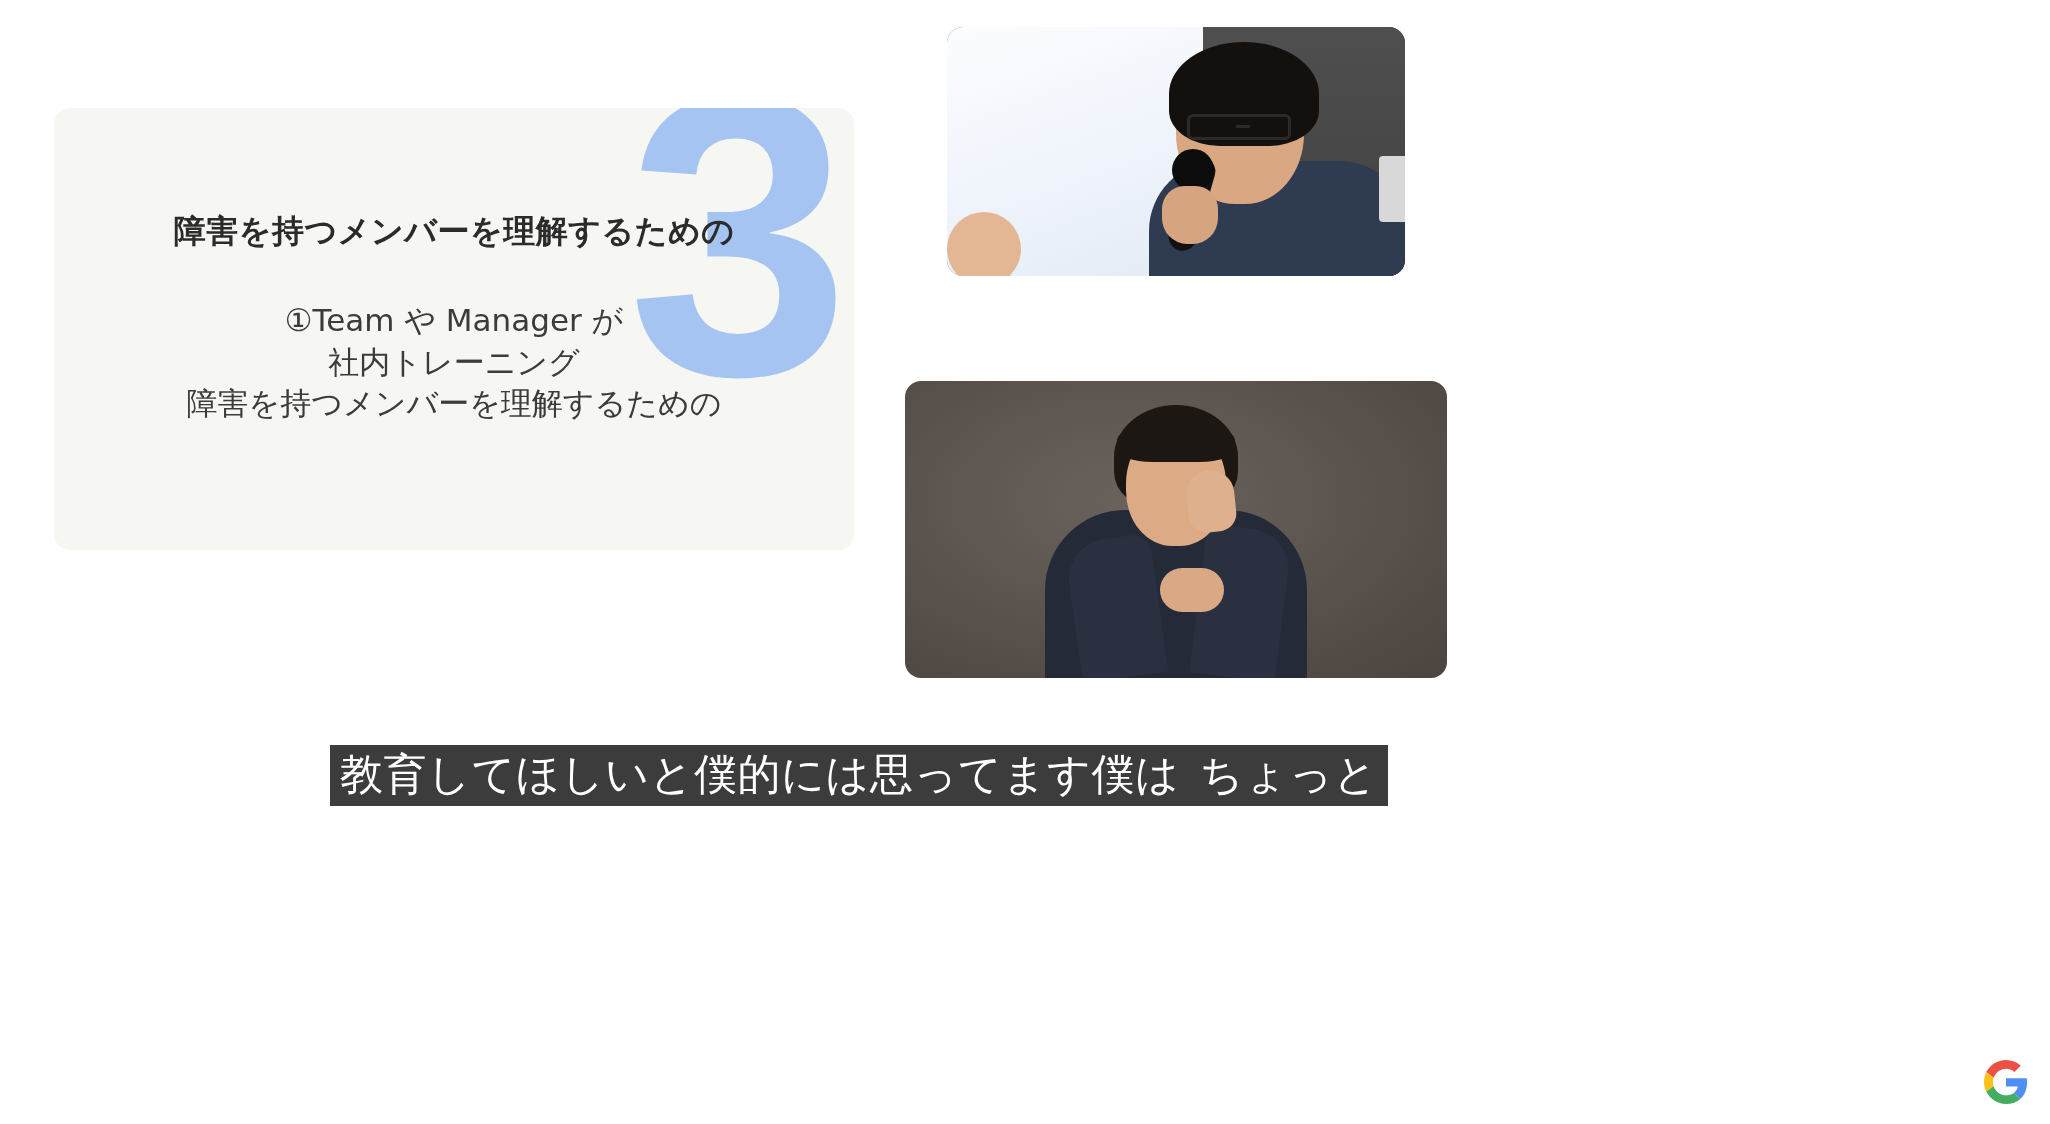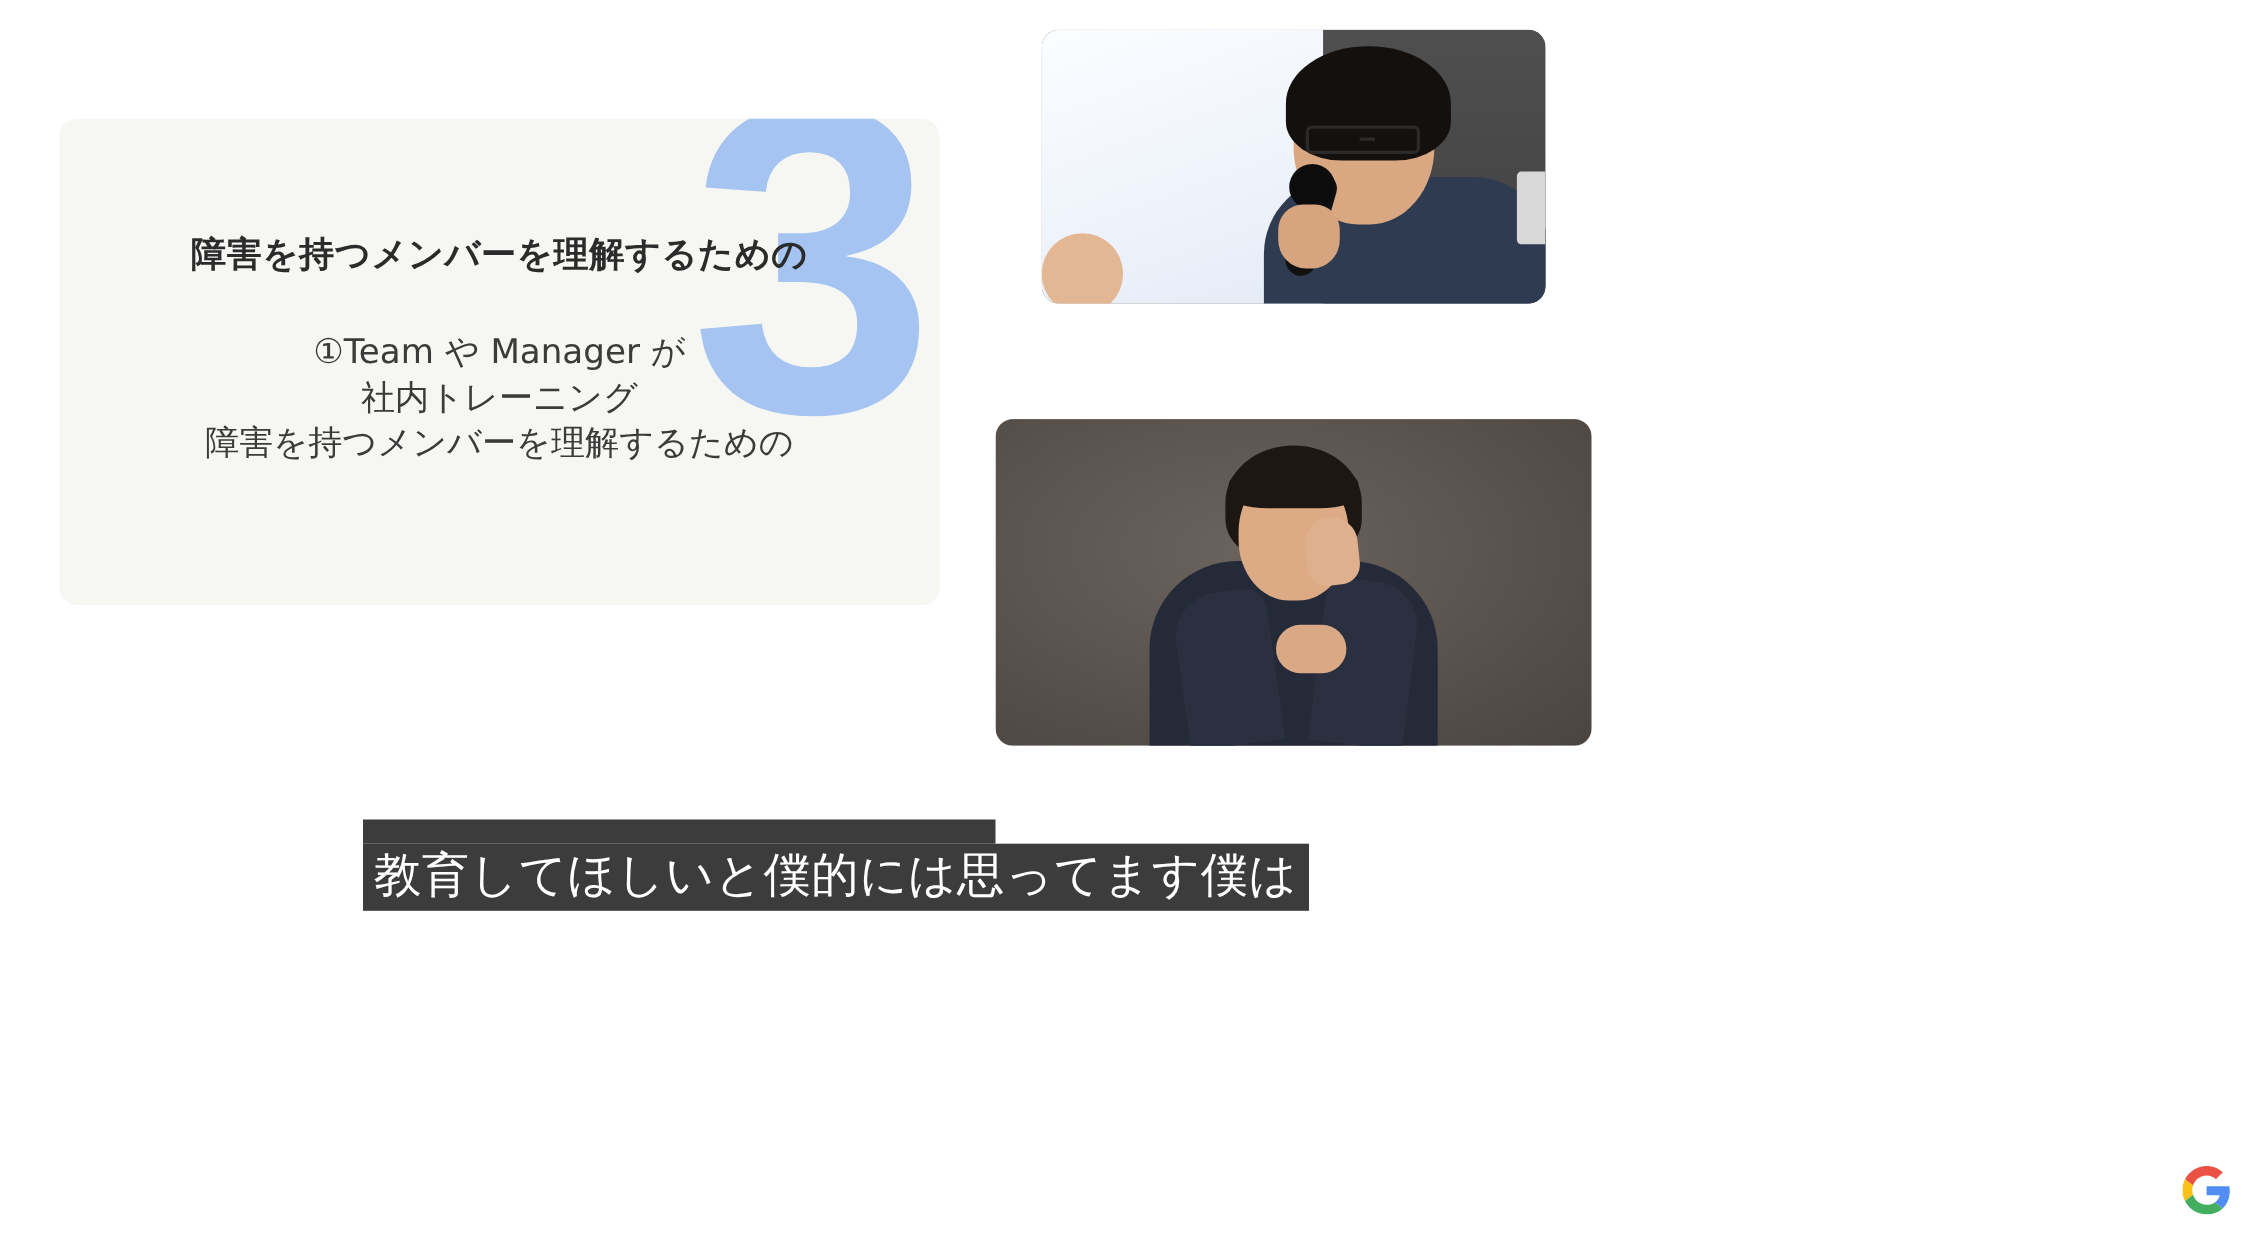--- a/index.html
+++ b/index.html
@@ -248,21 +248,20 @@
   }
 
   
   #caption {
     position: absolute;
     left: 330px;
     top: 745px;
     width: 760px;
     z-index: 40;
     display: flex;
-    flex-direction: column;
     align-items: flex-start;
   }
   #caption .cap-line {
     background: #3c3c3c;
     color: #ffffff;
     font-size: 43px;
     line-height: 1.28;
     padding: 2px 10px 4px 10px;
     letter-spacing: 0.5px;
     font-family: "DejaVu Sans", "Liberation Sans", sans-serif;
@@ -356,20 +355,21 @@
         <div class="i-fringe"></div>
         <div class="i-hand-up"></div>
         <div class="i-hand-low"></div>
       </div>
     </div>
   </div>
 
   <div id="caption">
     <div class="cap-ghost"></div>
     <div class="cap-line">教育してほしいと僕的には思ってます僕は</div>
+    <div class="cap-line partial">ちょっと</div>
   </div>
 
   <div id="google-logo">
     <svg viewBox="0 0 48 48" width="44" height="44" aria-hidden="true">
       <path fill="#EA4335" d="M24 9.5c3.54 0 6.71 1.22 9.21 3.6l6.85-6.85C35.9 2.38 30.47 0 24 0 14.62 0 6.51 5.38 2.56 13.22l7.98 6.19C12.43 13.72 17.74 9.5 24 9.5z"></path>
       <path fill="#4285F4" d="M46.98 24.55c0-1.57-.15-3.09-.38-4.55H24v9.02h12.94c-.58 2.96-2.26 5.48-4.78 7.18l7.73 6c4.51-4.18 7.09-10.36 7.09-17.65z"></path>
       <path fill="#FBBC05" d="M10.53 28.59c-.48-1.45-.76-2.99-.76-4.59s.27-3.14.76-4.59l-7.98-6.19C.92 16.46 0 20.12 0 24c0 3.88.92 7.54 2.56 10.78l7.97-6.19z"></path>
       <path fill="#34A853" d="M24 48c6.48 0 11.93-2.13 15.89-5.81l-7.73-6c-2.15 1.45-4.92 2.3-8.16 2.3-6.26 0-11.57-4.22-13.47-9.91l-7.98 6.19C6.51 42.62 14.62 48 24 48z"></path>
     </svg>
   </div>

